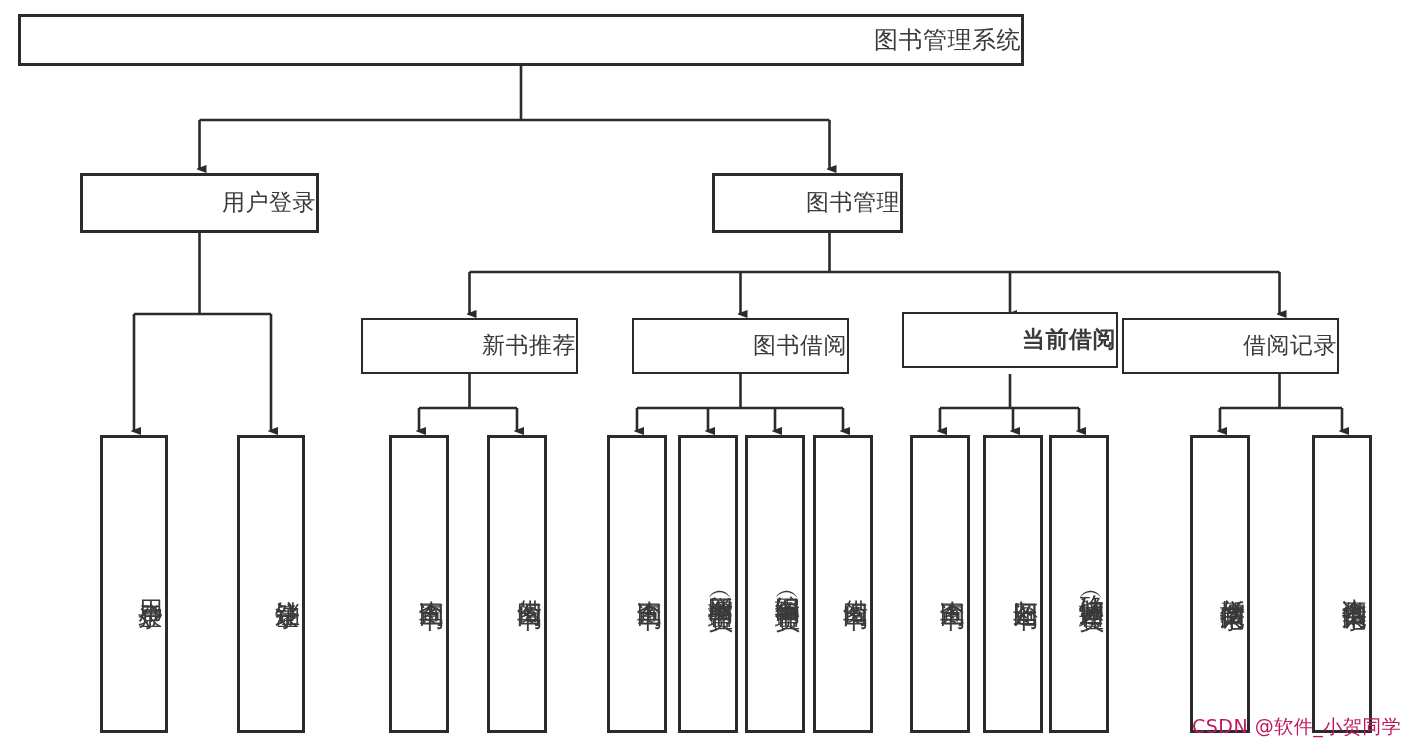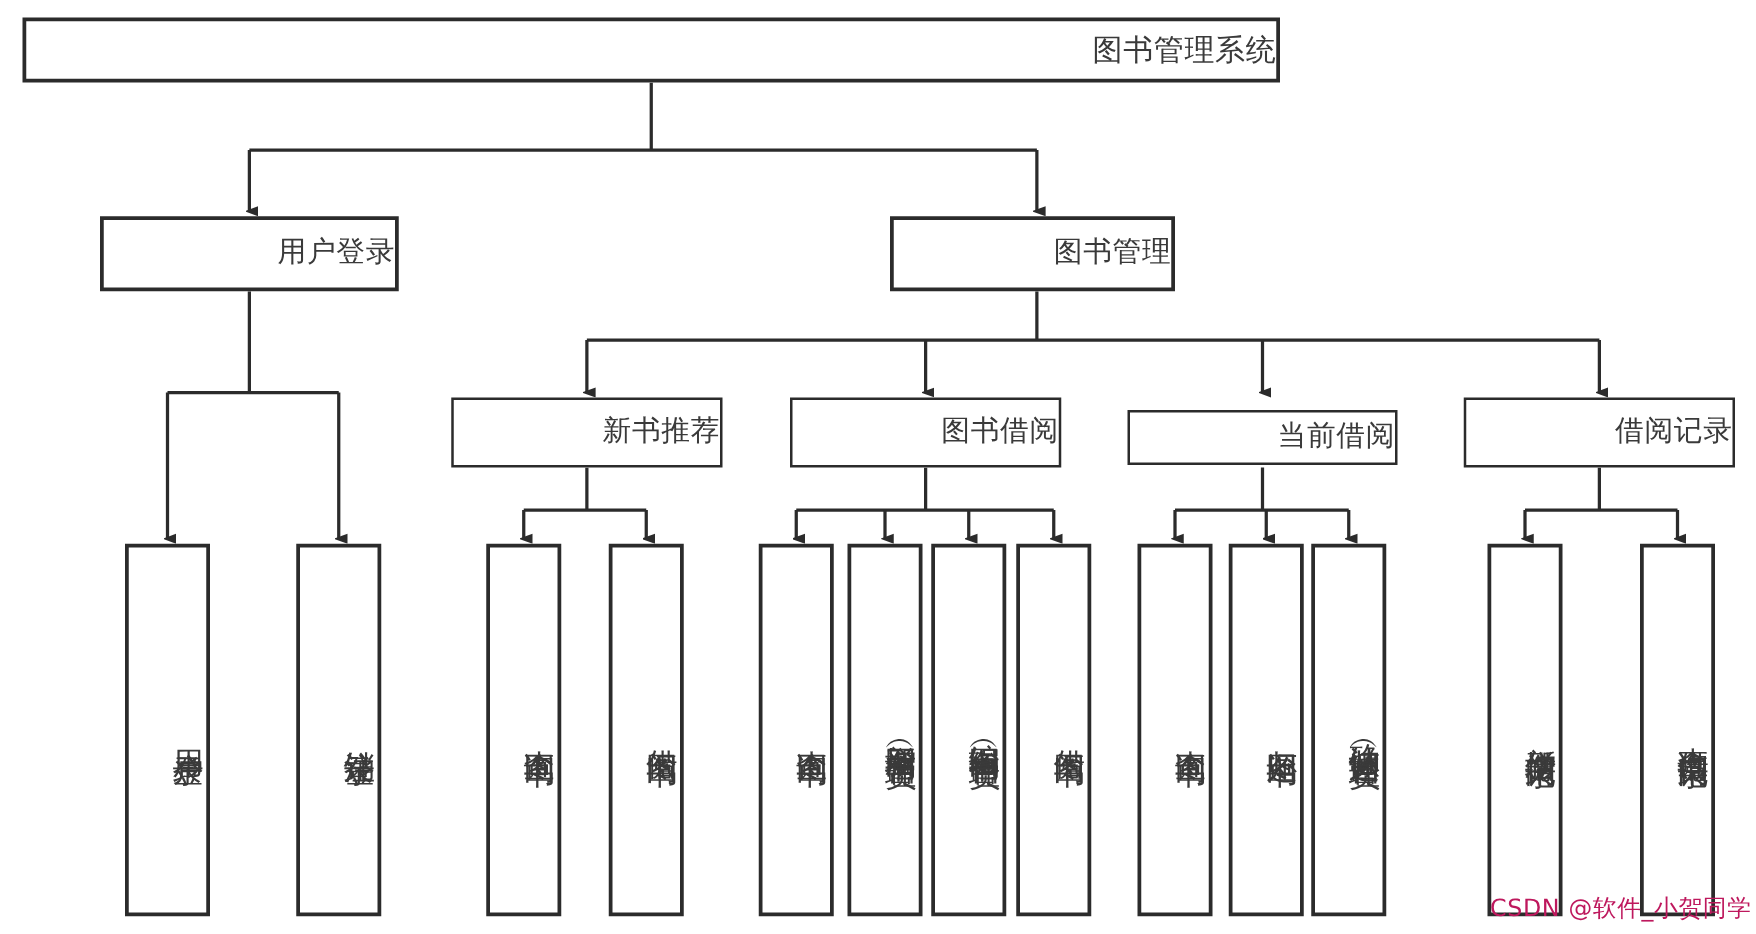--- a/index.html
+++ b/index.html
@@ -123,33 +123,33 @@
       </g>
   </svg>
 
   <div id="node-layer">
       <div class="node root" style="left: 18px; top: 14px; width: 1006px; height: 52px;">
         <span class="hlabel">图书管理系统</span>
       </div>
       <div class="node lvl1" style="left: 80px; top: 173px; width: 239px; height: 60px;">
         <span class="hlabel">用户登录</span>
       </div>
-      <div class="node lvl1" style="left: 712px; top: 173px; width: 228px; height: 60px;">
+      <div class="node lvl1" style="left: 712px; top: 173px; width: 191px; height: 60px;">
         <span class="hlabel">图书管理</span>
       </div>
       <div class="node lvl2" style="left: 361px; top: 318px; width: 217px; height: 56px;">
         <span class="hlabel">新书推荐</span>
       </div>
       <div class="node lvl2" style="left: 632px; top: 318px; width: 217px; height: 56px;">
         <span class="hlabel">图书借阅</span>
       </div>
-      <div class="node lvl2" style="left: 902px; top: 328px; width: 216px; height: 44px;">
+      <div class="node lvl2" style="left: 902px; top: 312px; width: 216px; height: 56px; font-weight: bold;">
         <span class="hlabel">当前借阅</span>
       </div>
-      <div class="node lvl2" style="left: 1171px; top: 318px; width: 217px; height: 56px;">
+      <div class="node lvl2" style="left: 1122px; top: 318px; width: 217px; height: 56px;">
         <span class="hlabel">借阅记录</span>
       </div>
       <div class="node leaf" style="left: 100px; top: 435px; width: 68px; height: 298px;">
         <span class="vlabel">用户登录</span>
       </div>
       <div class="node leaf" style="left: 237px; top: 435px; width: 68px; height: 298px;">
         <span class="vlabel">注销登录</span>
       </div>
       <div class="node leaf" style="left: 389px; top: 435px; width: 60px; height: 298px;">
         <span class="vlabel">查询图书</span>

